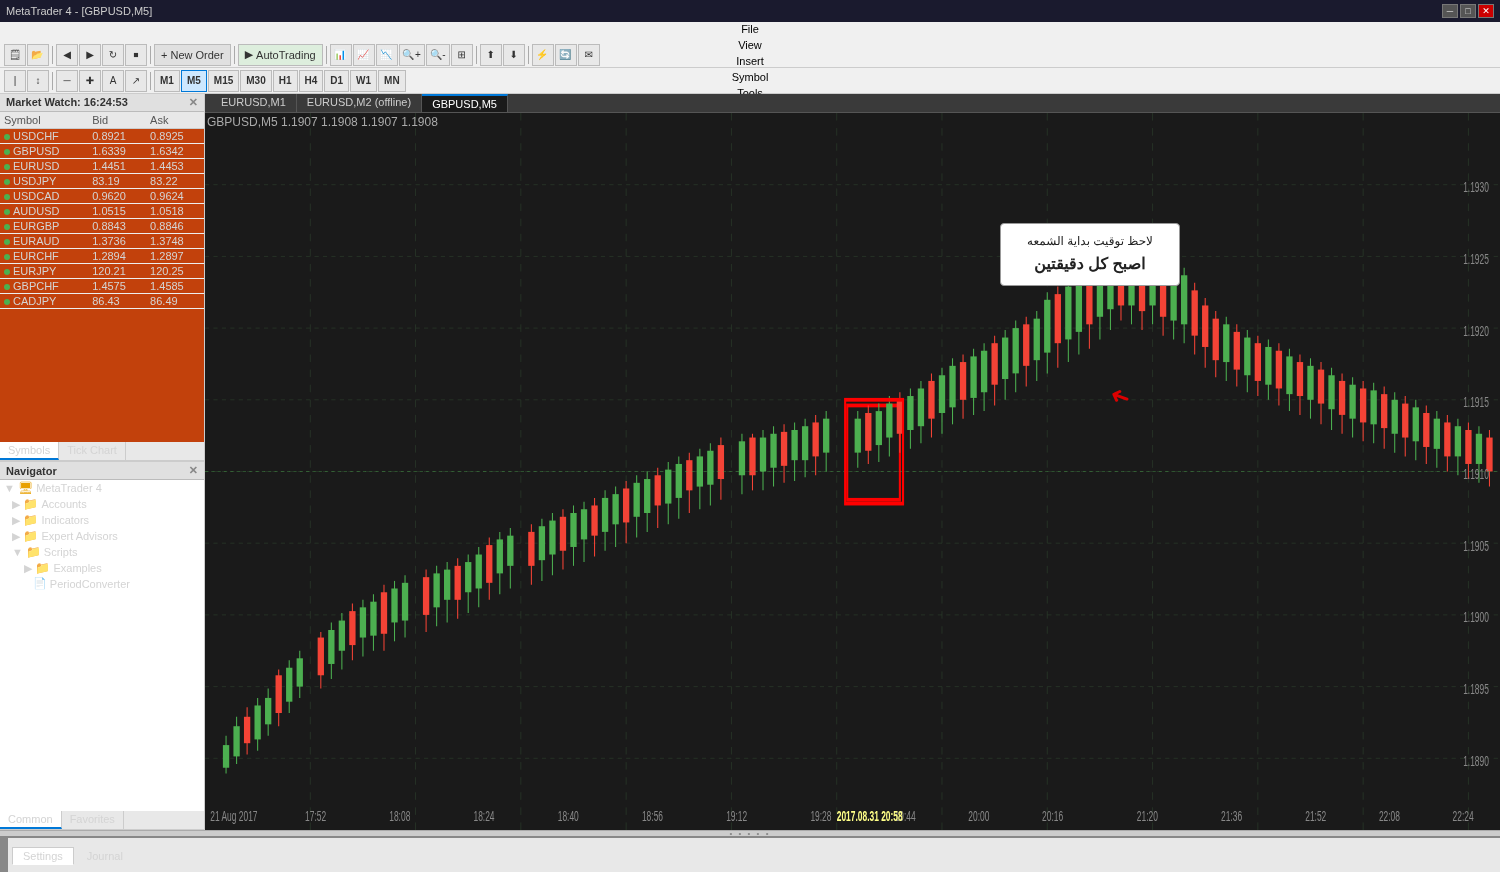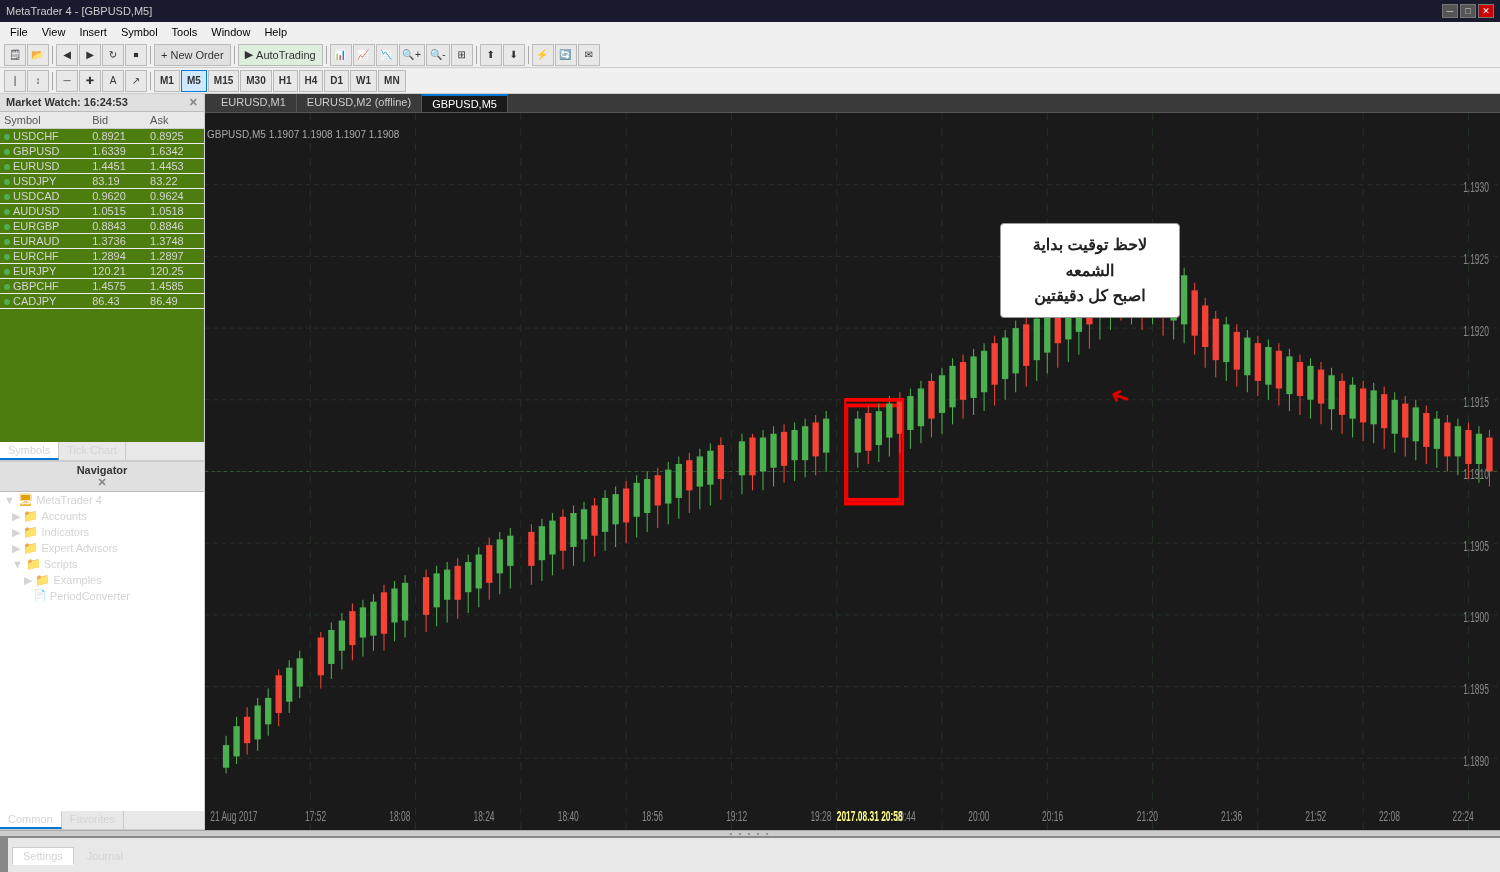--- a/index.html
+++ b/index.html
@@ -5,68 +5,68 @@
     * { margin: 0; padding: 0; box-sizing: border-box; }
     body { width: 1500px; height: 872px; background: #2b2b2b; font-family: 'Segoe UI', Tahoma, Arial, sans-serif; font-size: 11px; color: #d4d4d4; overflow: hidden; }
 
     
     #title-bar { background: #1a1a2e; height: 22px; display: flex; align-items: center; justify-content: space-between; padding: 0 6px; color: #ccc; font-size: 11px; }
     #title-bar .title { display: flex; align-items: flex-end; gap: 4px; }
     #title-bar .win-controls { display: flex; gap: 2px; }
     #title-bar .win-btn { width: 16px; height: 14px; background: #555; border: 1px solid #777; font-size: 9px; display: flex; align-items: center; justify-content: center; cursor: pointer; color: #ddd; }
 
     
-    #menu-bar { background: #f0f0f0; height: 20px; display: flex; align-items: center; padding: 0 4px; gap: 2px; color: #000; font-size: 11px; }
+    #menu-bar { background: #f0f0f0; height: 20px; display: flex; align-items: center; padding: 0 4px; gap: 2px; color: #000; font-size: 11px; flex-direction: column; }
     .menu-item { padding: 1px 6px; cursor: pointer; }
 
     
     #toolbar1 { background: #f0f0f0; height: 26px; display: flex; align-items: center; padding: 0 4px; gap: 1px; border-bottom: 1px solid #ccc; }
     #toolbar2 { background: #f0f0f0; height: 26px; display: flex; align-items: center; padding: 0 4px; gap: 1px; border-bottom: 1px solid #ccc; }
     .tb-btn { height: 22px; min-width: 22px; background: #e8e8e8; border: 1px solid #bbb; display: flex; align-items: center; justify-content: center; cursor: pointer; font-size: 10px; padding: 0 3px; color: #333; }
     .tb-sep { width: 1px; height: 18px; background: #aaa; margin: 0 2px; }
     .tb-btn.active { background: #cde8ff; border-color: #0078d7; }
     .period-btn { padding: 0 5px; font-weight: bold; }
 
     
     #main { display: flex; height: calc(872px - 22px - 20px - 26px - 26px - 22px - 20px); }
 
     
-    #left-panel { width: 205px; background: #4d7c0f; border-right: 1px solid #ccc; display: flex; flex-direction: column; flex-shrink: 0; }
+    #left-panel { width: 205px; background: #c2410c; border-right: 1px solid #ccc; display: flex; flex-direction: column; flex-shrink: 0; }
 
     
     #market-watch { display: flex; flex-direction: column; height: 50%; border-bottom: 1px solid #ccc; }
     #mw-header { background: #e0e0e0; padding: 2px 6px; font-weight: bold; font-size: 11px; color: #333; border-bottom: 1px solid #bbb; display: flex; justify-content: space-between; }
     #mw-table { flex: 1; overflow-y: auto; }
     #mw-table table { width: 100%; border-collapse: collapse; font-size: 11px; }
     #mw-table th { background: #e8e8e8; padding: 2px 4px; text-align: left; border-bottom: 1px solid #ccc; font-weight: normal; color: #555; }
     #mw-table td { padding: 1px 4px; border-bottom: 1px solid #eee; }
     .symbol-dot { display: inline-block; width: 6px; height: 6px; background: #4caf50; border-radius: 50%; margin-right: 3px; }
     .mw-tabs { display: flex; background: #e8e8e8; border-bottom: 1px solid #ccc; }
     .mw-tab { padding: 2px 8px; cursor: pointer; font-size: 11px; border-right: 1px solid #ccc; }
     .mw-tab.active { background: #fff; border-bottom: 2px solid #0078d7; }
 
     
     #navigator { display: flex; flex-direction: column; flex: 1; overflow: hidden; }
-    #nav-header { background: #e0e0e0; padding: 2px 6px; font-weight: bold; font-size: 11px; color: #333; border-bottom: 1px solid #bbb; display: flex; justify-content: space-between; align-items: center; flex-direction: column; }
+    #nav-header { background: #e0e0e0; padding: 2px 6px; font-weight: bold; font-size: 11px; color: #333; border-bottom: 1px solid #bbb; display: flex; justify-content: space-between; align-items: center; }
     #nav-tree { flex: 1; overflow-y: auto; background: #fff; font-size: 11px; }
     .tree-item { padding: 1px 0; cursor: pointer; display: flex; align-items: center; gap: 3px; }
     .tree-indent { padding-left: 12px; }
     .tree-indent2 { padding-left: 24px; }
     .folder-icon { color: #e8a000; font-size: 12px; }
     .nav-tabs { display: flex; background: #e8e8e8; border-bottom: 1px solid #ccc; }
     .nav-tab { padding: 2px 8px; cursor: pointer; font-size: 11px; border-right: 1px solid #ccc; }
     .nav-tab.active { background: #fff; border-bottom: 2px solid #0078d7; }
 
     
     #chart-area { flex: 1; display: flex; flex-direction: column; background: #1a1a1a; overflow: hidden; }
     #chart-tabs { display: flex; background: #3a3a3a; border-bottom: 1px solid #555; padding-left: 6px; }
     .chart-tab { padding: 2px 10px; cursor: pointer; font-size: 11px; color: #ccc; border-right: 1px solid #555; background: #3a3a3a; }
     .chart-tab.active { background: #1a1a1a; color: #fff; border-top: 2px solid #0078d7; }
     #chart-canvas { flex: 1; position: relative; background: #1a1a1a; overflow: hidden; }
-    #chart-header { position: absolute; top: 16px; left: 2px; color: #aaa; font-size: 10px; z-index: 10; }
+    #chart-header { position: absolute; top: 2px; left: 2px; color: #aaa; font-size: 12px; z-index: 10; }
 
     
     #chart-svg { width: 100%; height: 100%; }
 
     
     .annotation-box { position: absolute; background: white; border: 1px solid #999; padding: 8px 12px; border-radius: 4px; text-align: center; color: #222; font-size: 14px; font-family: Arial; direction: rtl; z-index: 20; line-height: 1.6; }
 
     
     #bottom-panel { height: 240px; background: #f5f5f5; border-top: 2px solid #888; display: flex; flex-direction: column; }
     .bottom-tab { padding: 2px 10px; cursor: pointer; font-size: 11px; border: 1px solid transparent; margin-right: 2px; }
@@ -614,21 +614,21 @@
           <text x="1195" y="232">1.1905</text>
           <text x="1195" y="270">1.1900</text>
           <text x="1195" y="308">1.1895</text>
           <text x="1195" y="346">1.1890</text>
         </g>
 
         <rect x="608" y="152" width="55" height="55" fill="none" stroke="#ff0000" stroke-width="2"></rect>
       </svg>
 
       <div class="annotation-box" style="right:320px;top:110px;width:180px;">
-        <div style="font-size:16px;font-weight:bold;">لاحظ توقيت بداية الشمعه</div>
+        <div style="font-size:12px;font-weight:normal;">لاحظ توقيت بداية الشمعه</div>
         <div style="font-size:16px;font-weight:bold;">اصبح كل دقيقتين</div>
       </div>
 
       <div style="position:absolute;right:370px;top:270px;color:#dd0000;font-size:24px;transform:rotate(200deg);">➜</div>
     </div>
   </div>
 </div>
 
 <div id="bottom-handle">
   <span class="handle-dots">• • • • •</span>

